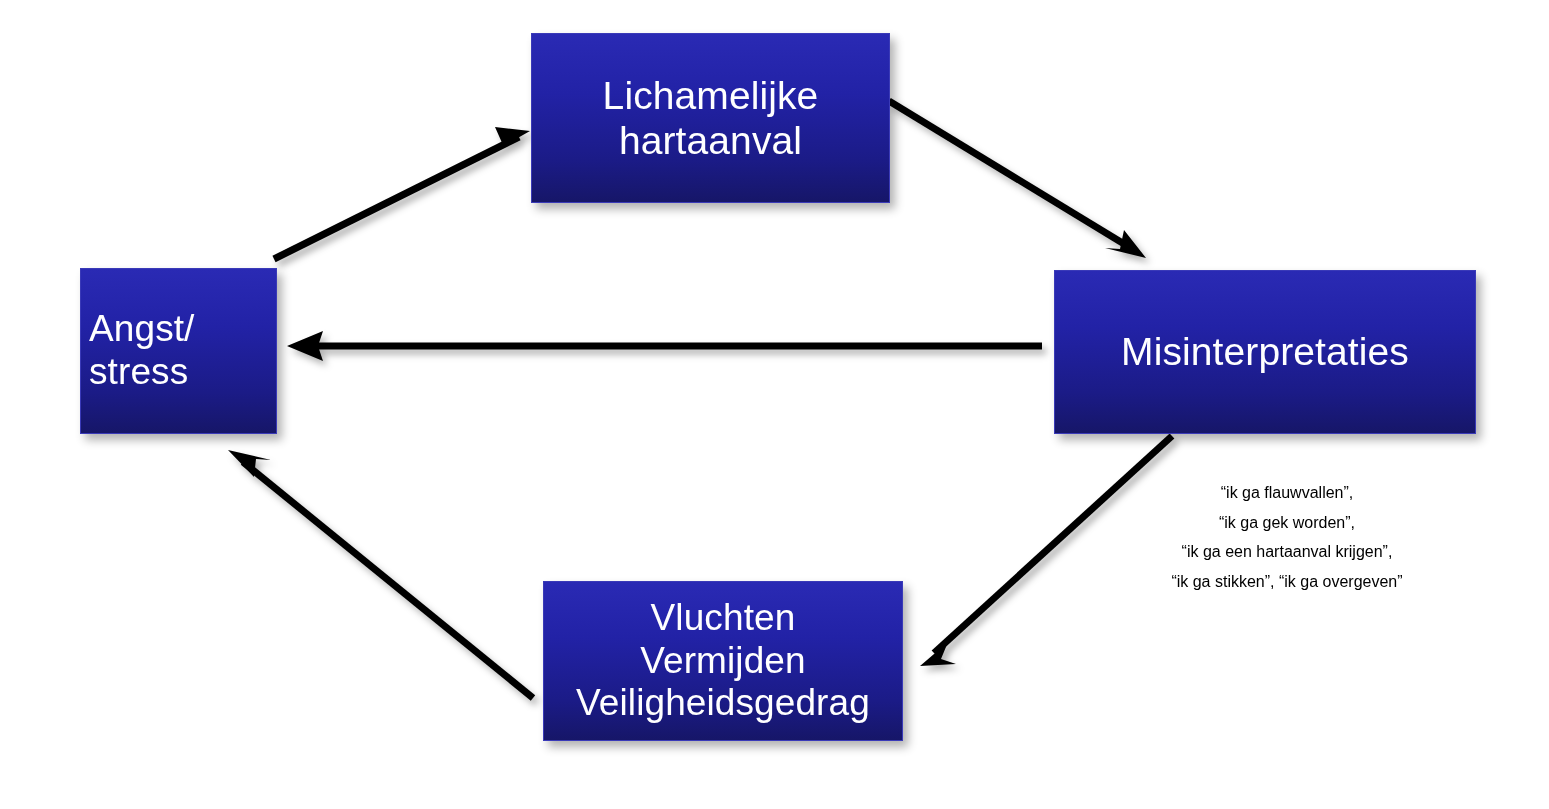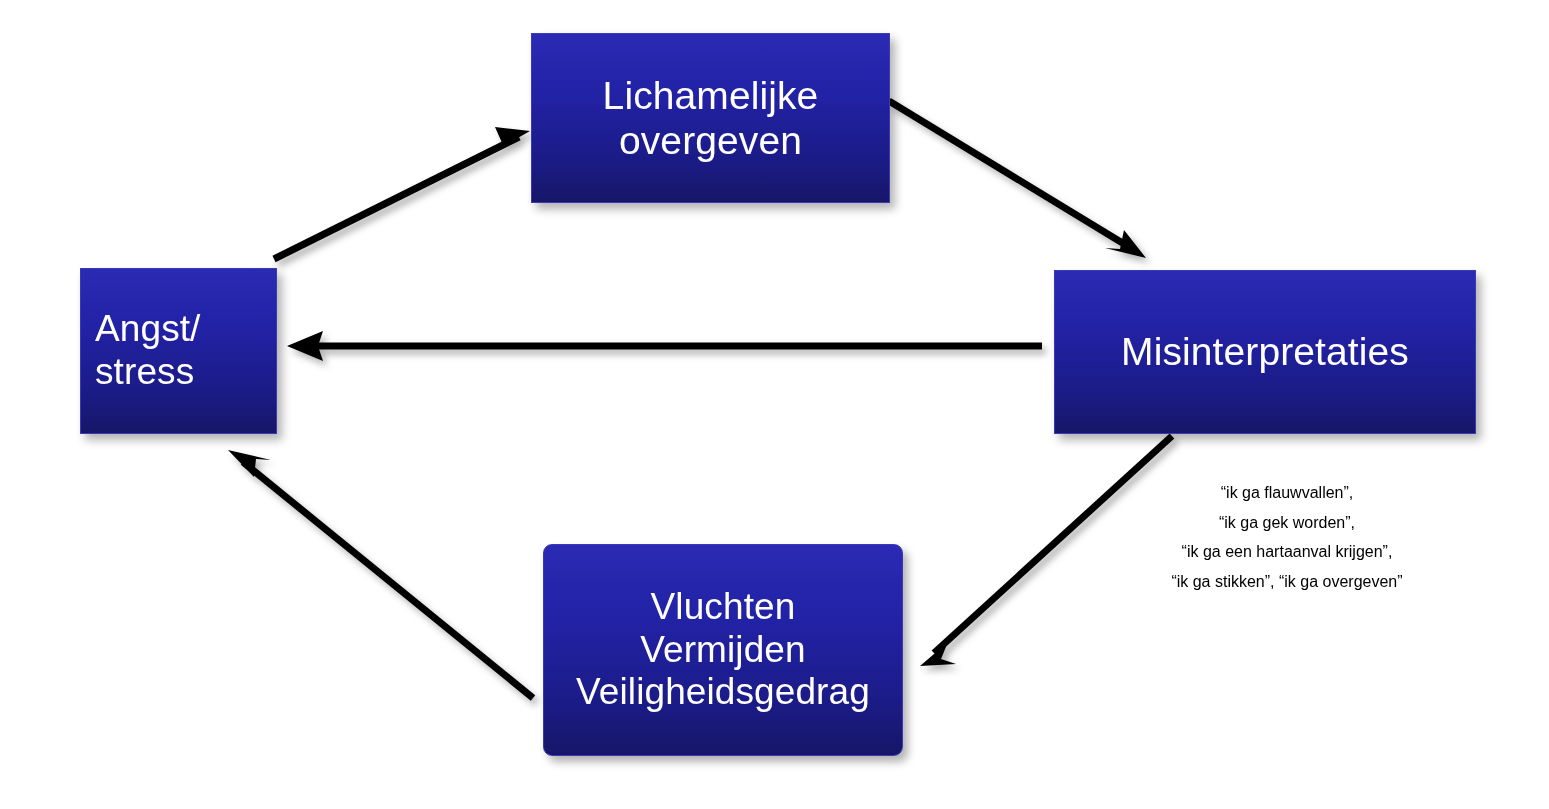--- a/index.html
+++ b/index.html
@@ -47,34 +47,33 @@
     width: 359px; height: 170px;
     font-size: 39px;
   }
   #node-angst {
     left: 80px;   top: 268px;
     width: 197px; height: 166px;
     font-size: 37px;
     justify-content: flex-start;
   }
   #node-angst .label {
-    padding-left: 14px;
+    padding-left: 8px;
     text-align: left;
   }
   #node-misinterpretaties {
     left: 1043px; top: 270px;
     width: 422px; height: 164px;
     font-size: 39px;
     margin-left: 11px;
   }
   #node-gedrag {
-    left: 543px;  top: 544px;
-    width: 360px; height: 212px;
+    left: 543px;  top: 581px;
+    width: 360px; height: 160px;
     font-size: 37px;
-    border-radius: 9px;
   }
 
   
   #arrows {
     position: absolute;
     left: 0; top: 0;
     width: 1549px;
     height: 809px;
     pointer-events: none;
   }
@@ -134,21 +133,21 @@
 
       <g>
         <line x1="533" y1="698" x2="243" y2="462"></line>
         <polygon class="arrow-head" points="228,450 254,477 256,459 271,460 "></polygon>
       </g>
     </g>
   </svg>
 
   <div class="node" id="node-sensaties">
     <span class="label">Lichamelijke
-overgeven</span>
+hartaanval</span>
   </div>
 
   <div class="node" id="node-angst">
     <span class="label">Angst/
 stress</span>
   </div>
 
   <div class="node" id="node-misinterpretaties">
     <span class="label">Misinterpretaties</span>
   </div>

